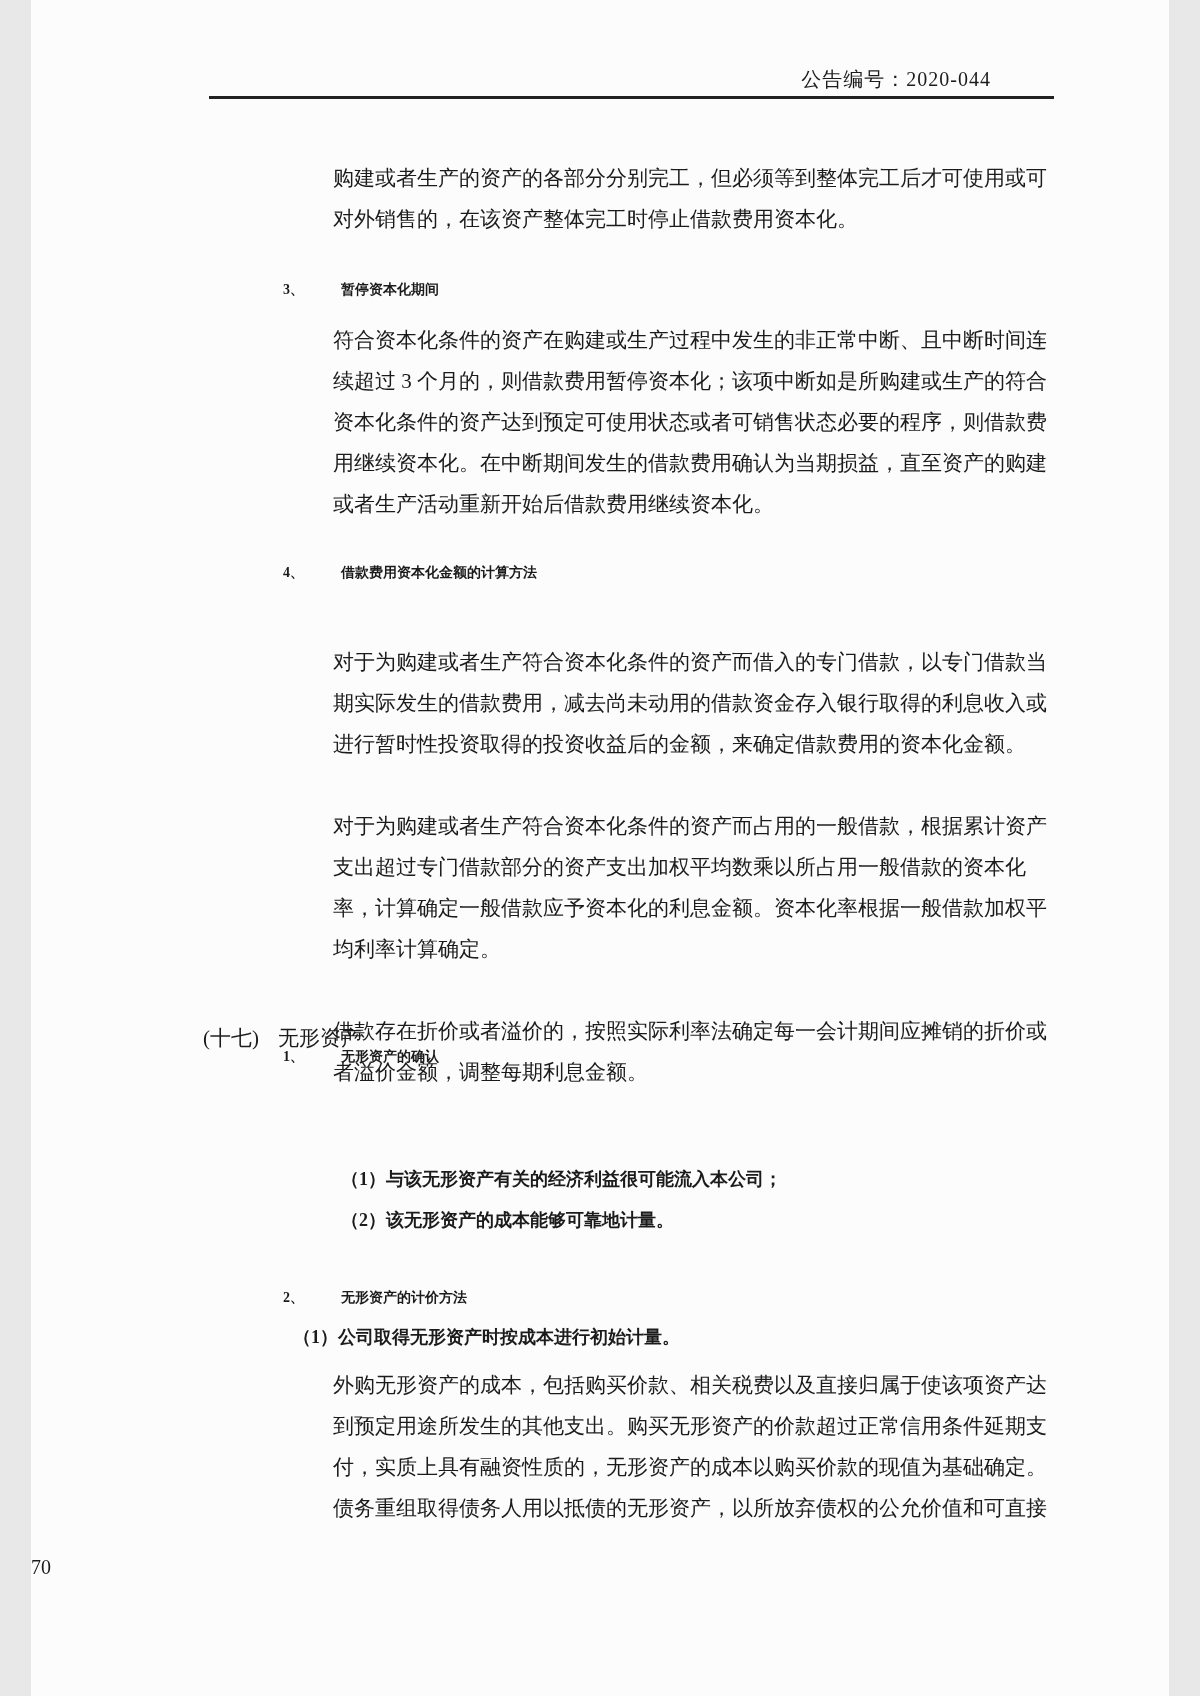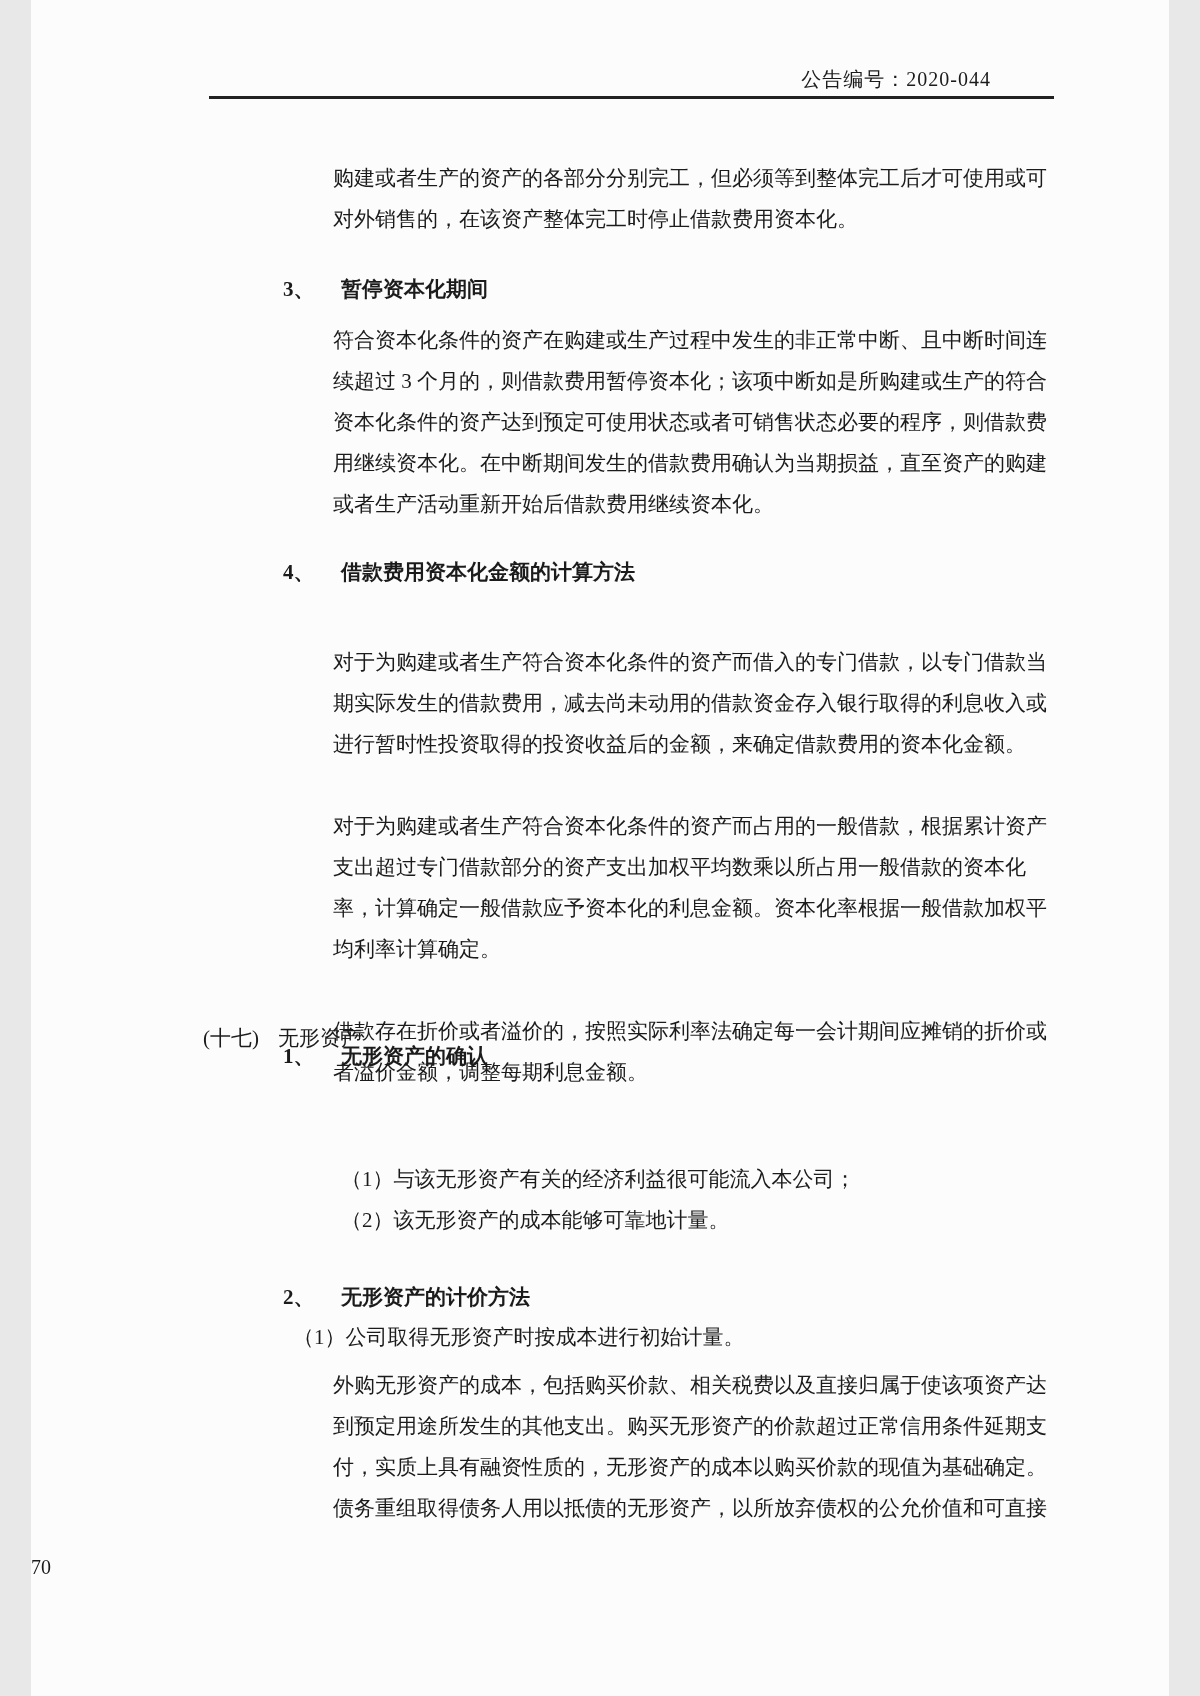--- a/index.html
+++ b/index.html
@@ -38,21 +38,21 @@
     width: 720px;
     font-size: 21px;
     line-height: 41px;
     white-space: pre-line;
     margin: 8px;
   }
   .para p { margin: 0; white-space: pre-line; }
   .heading-row {
     position: absolute;
     left: 252px;
-    font-size: 21px;
+    font-size: 14px;
     line-height: 41px;
     font-weight: 700;
     white-space: nowrap;
   }
   .heading-row .h-num {
     display: inline-block;
     width: 58px;
   }
   .section-major {
     position: absolute;
@@ -62,23 +62,24 @@
     font-weight: 400;
     white-space: nowrap;
     margin-top: 24px;
   }
   .section-major .h-label {
     display: inline-block;
     width: 75px;
   }
   .list-item {
     position: absolute;
-    font-size: 21px;
+    font-size: 18px;
     line-height: 41px;
     white-space: nowrap;
+    font-weight: bold;
   }
   .page-number {
     position: absolute;
     left: 0;
     top: 1547px;
     width: 100%;
     font-size: 20px;
     line-height: 41px;
   }
 </style>

